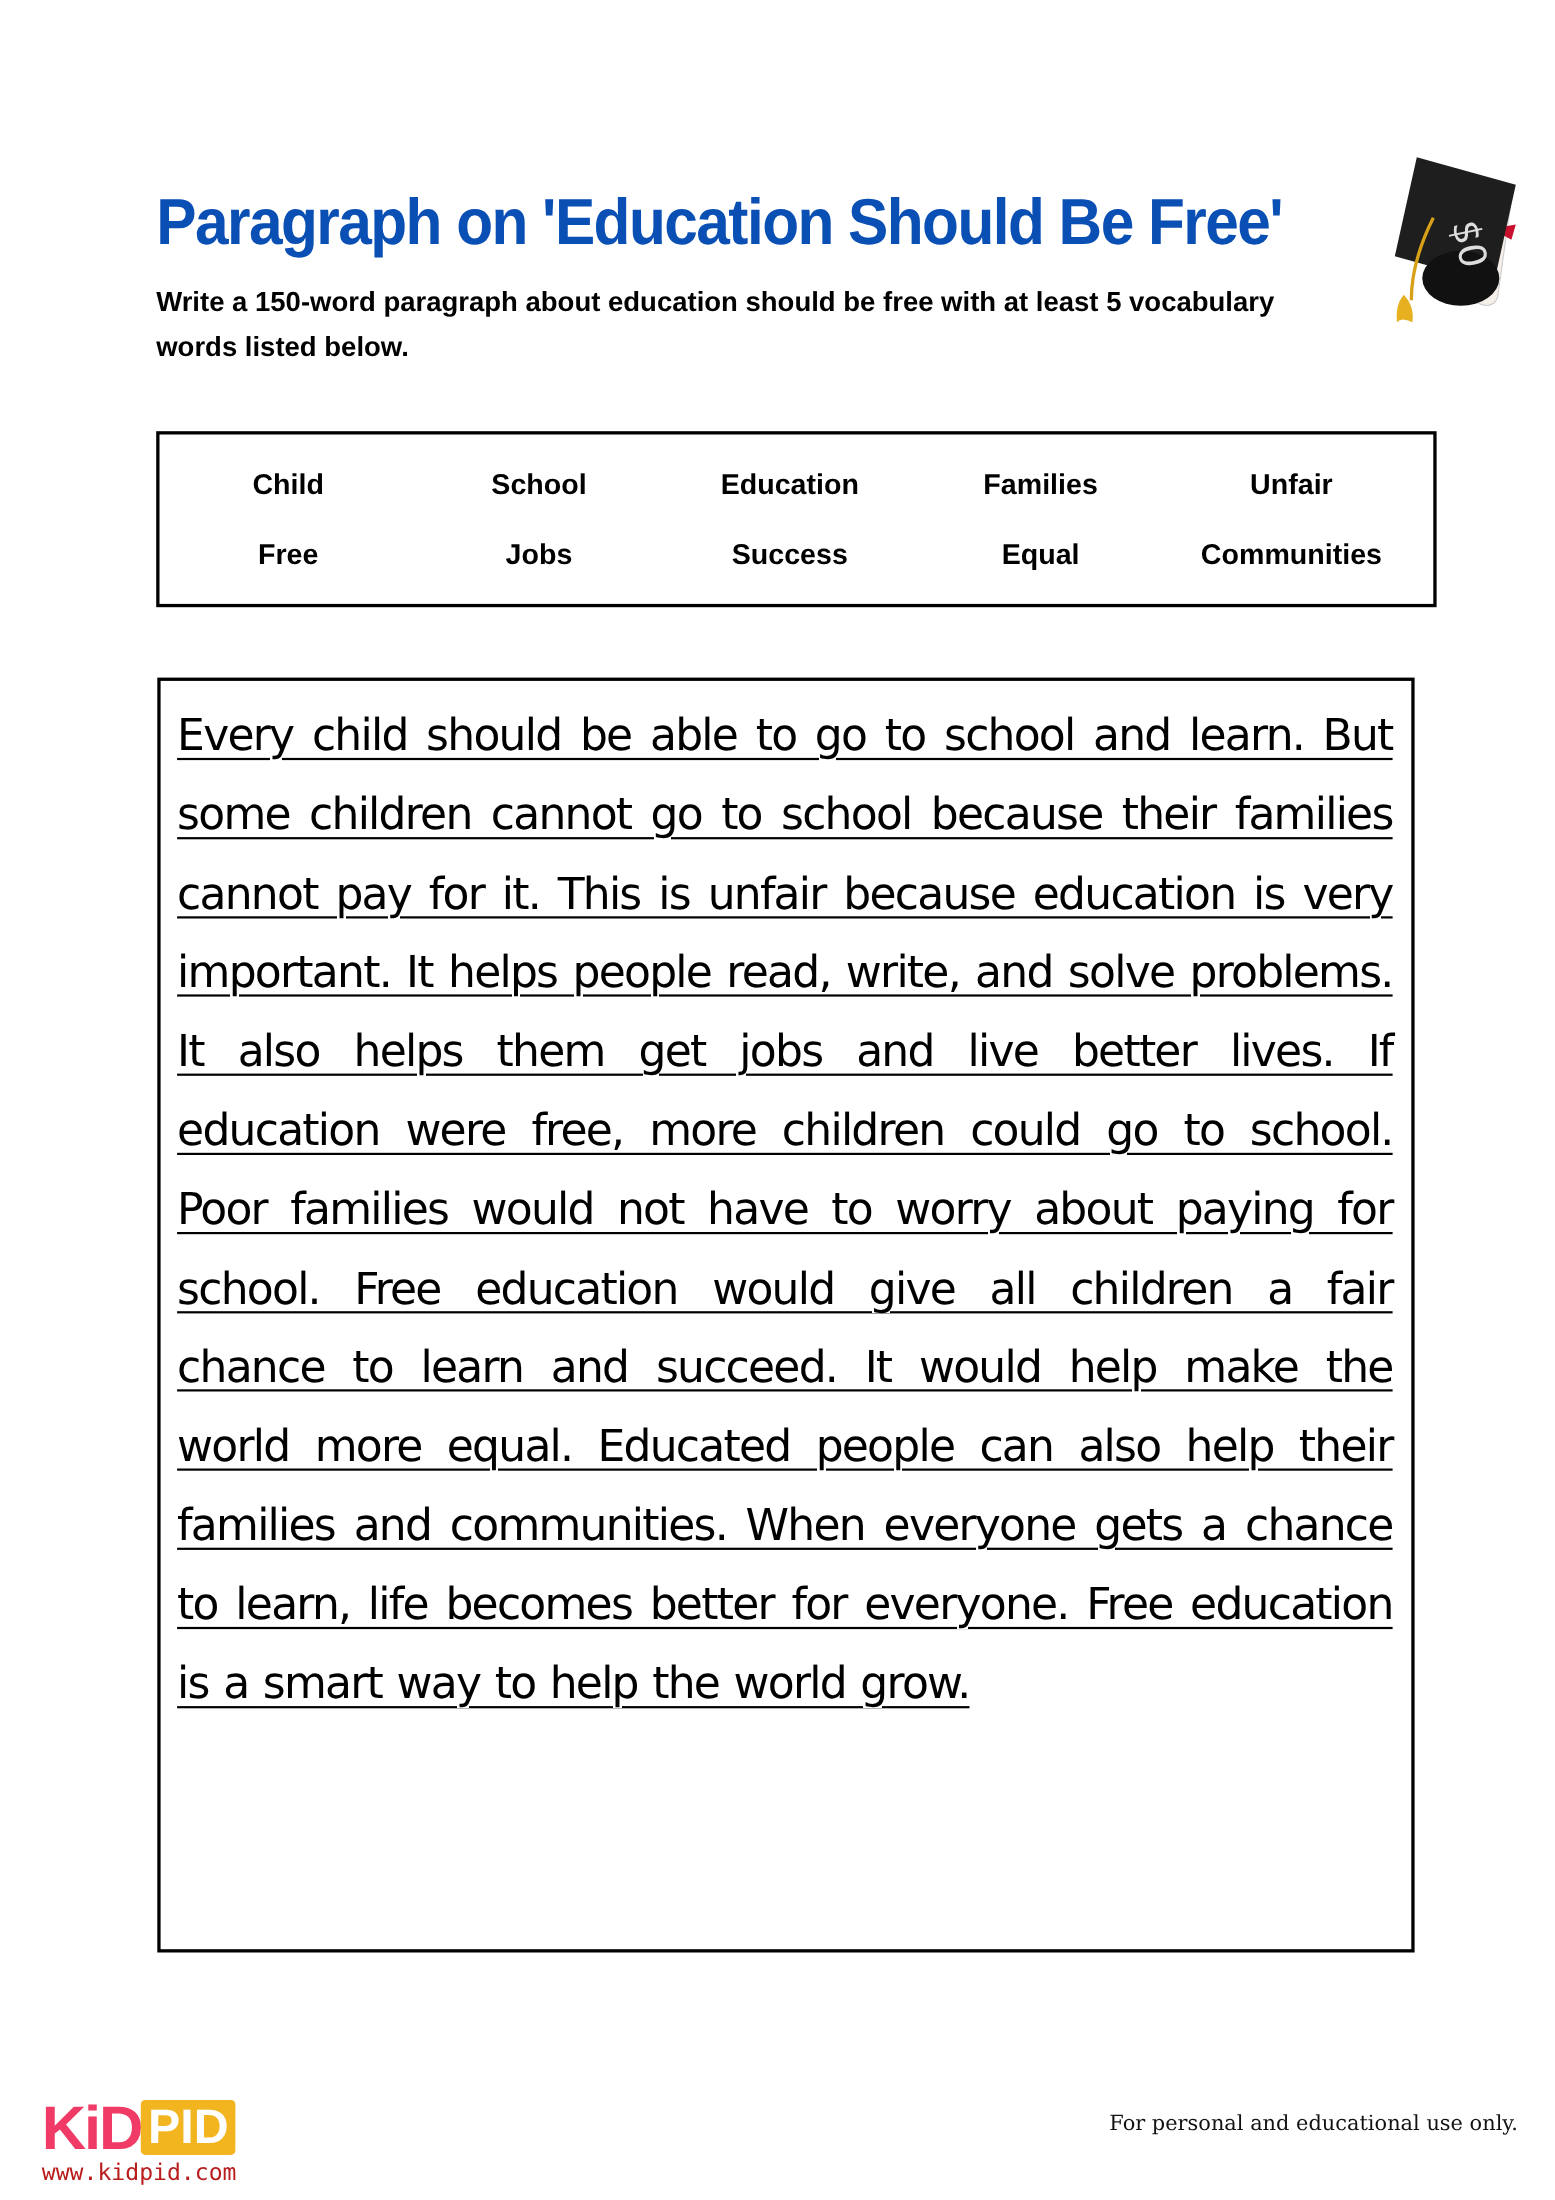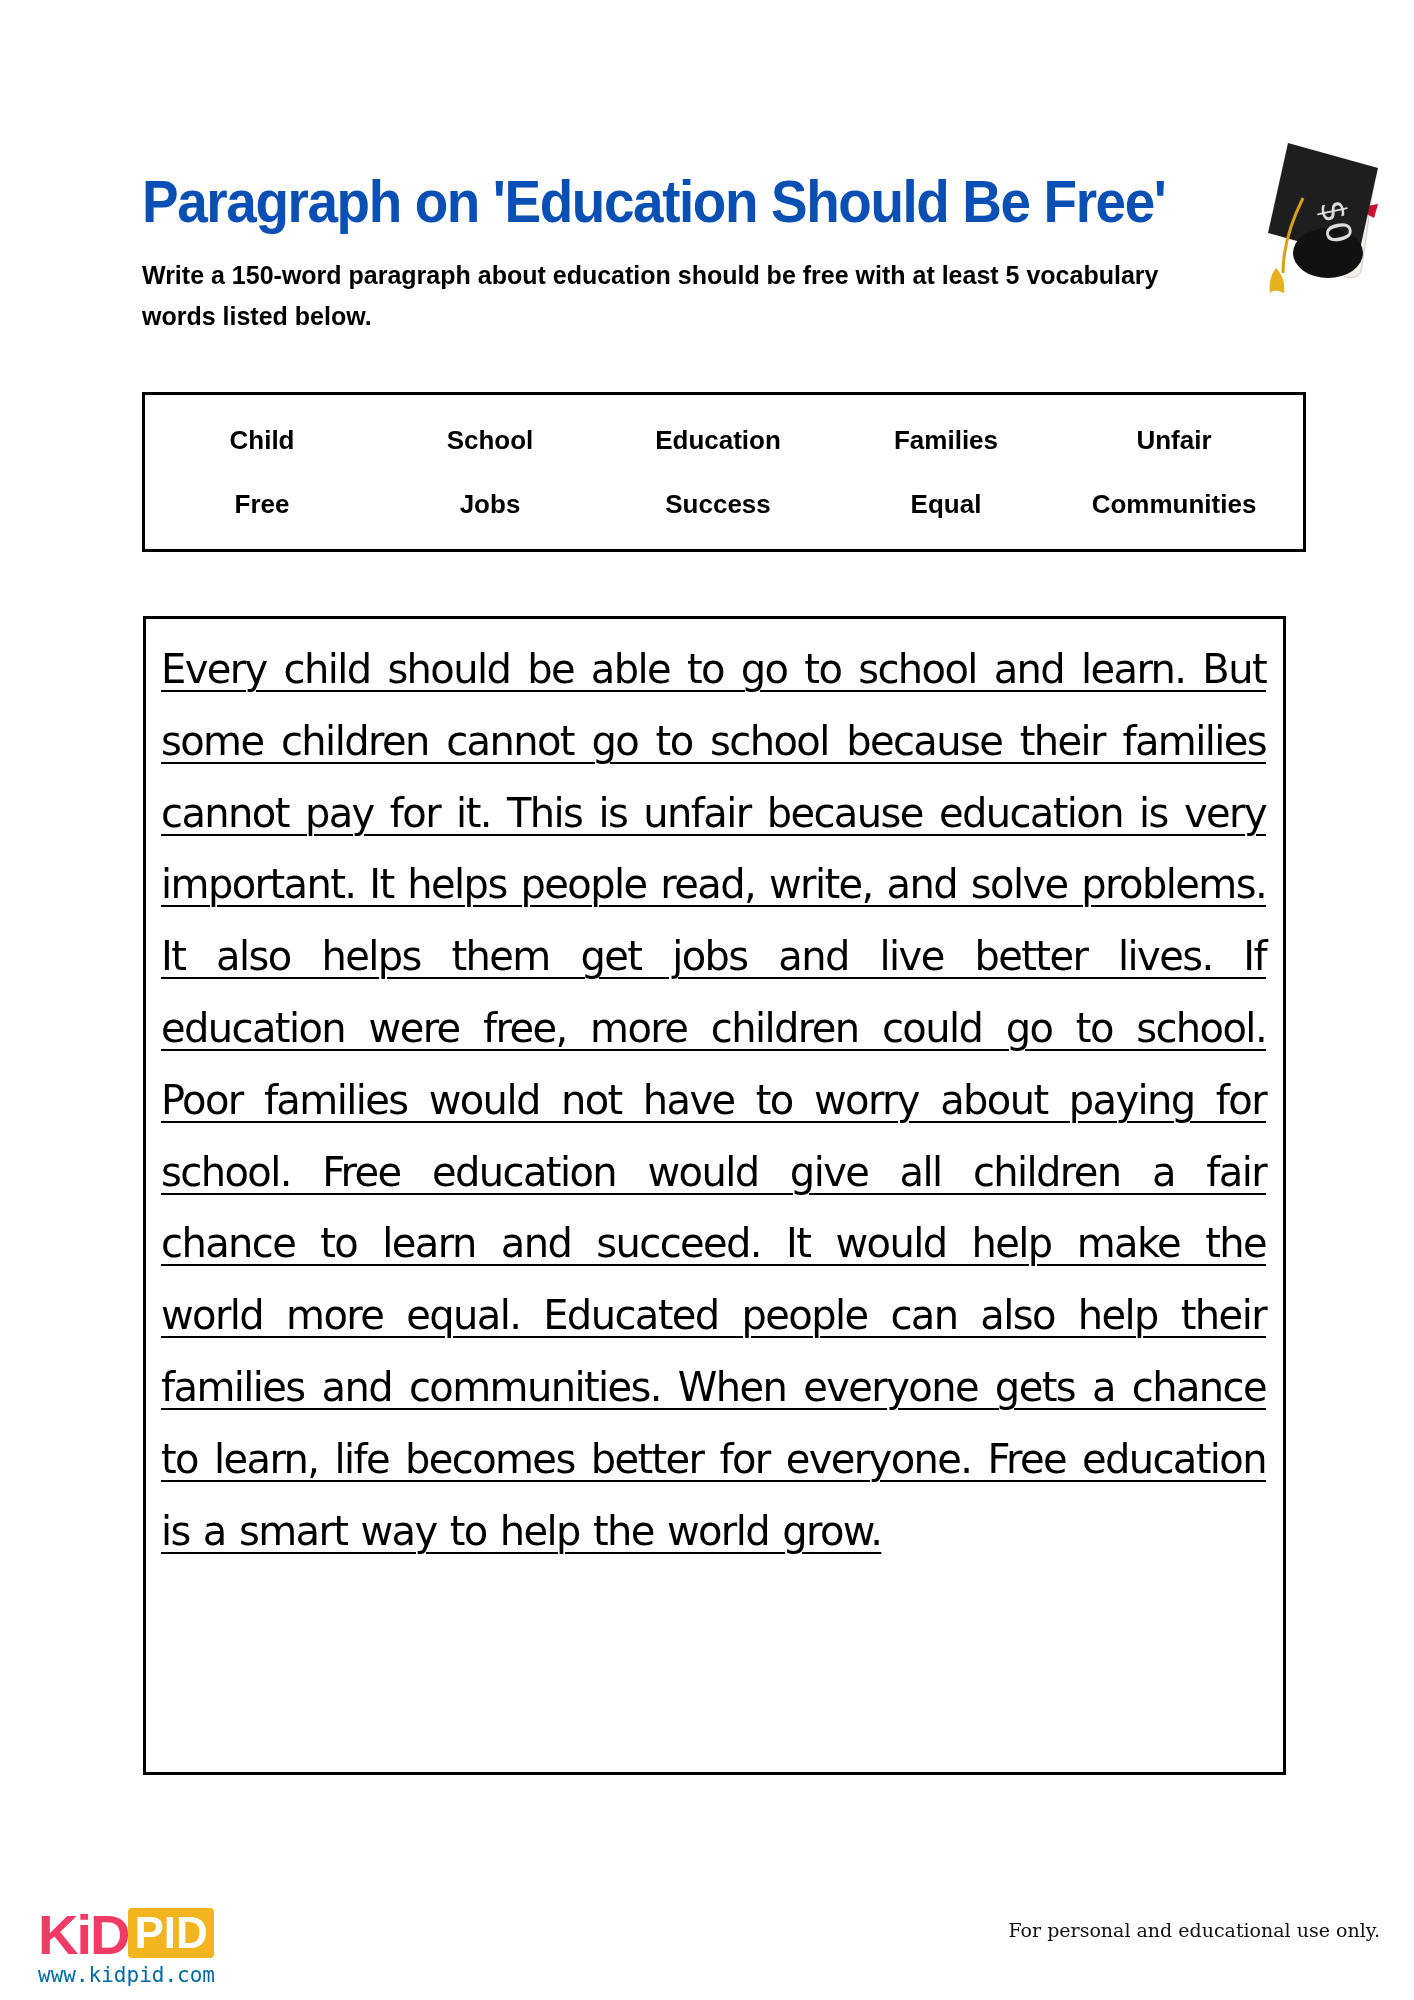--- a/index.html
+++ b/index.html
@@ -7,21 +7,21 @@
   .title{position:absolute;left:142px;top:168px;font-family:"Liberation Sans",sans-serif;font-weight:bold;font-size:59px;color:#0a4fb3;letter-spacing:-1.5px;transform:scaleX(0.93);transform-origin:left top;white-space:nowrap;}
   .subtitle{position:absolute;left:142px;top:255px;width:1080px;font-family:"Liberation Sans",sans-serif;font-weight:bold;font-size:25px;line-height:41px;}
   .cap{position:absolute;left:1228px;top:138px;width:175px;height:170px;}
   .vocab{position:absolute;left:142px;top:392px;width:1138px;height:154px;border:3px solid #000;padding-left:20px;}
   .vocab .cell{position:absolute;width:228px;text-align:center;font-family:"Liberation Sans",sans-serif;font-weight:bold;font-size:26px;}
   .para{position:absolute;left:143px;top:616px;width:1137px;height:1153px;border:3px solid #000;}
   .para .text{position:absolute;left:15px;top:15px;width:1105px;font-family:"DejaVu Sans",sans-serif;font-size:40px;line-height:71.8px;text-align:justify;text-align-last:left;text-decoration:underline;text-decoration-thickness:2px;text-underline-offset:7px;letter-spacing:-1.6px;word-spacing:2px;transform:scaleX(1);}
   .logo{position:absolute;left:38px;top:1902px;}
   .logo .kid{font-family:"Liberation Sans",sans-serif;font-weight:bold;font-size:56px;color:#ef3b66;letter-spacing:-2px;}
   .logo .pid{display:inline-block;background:#f2b51f;color:#fff;font-family:"Liberation Sans",sans-serif;font-weight:bold;font-size:44px;padding:0 6px;border-radius:4px;vertical-align:6px;}
-  .logo .url{font-family:"DejaVu Sans Mono",monospace;font-size:21px;color:#0369a1;margin-top:-4px;}
+  .logo .url{font-family:"DejaVu Sans Mono",monospace;font-size:21px;color:#b91c1c;margin-top:-4px;}
   .footer{position:absolute;right:34px;top:1915px;text-align:center;font-family:"DejaVu Serif",serif;font-size:19px;line-height:30px;color:#111;}
   .footer a{color:#111;text-decoration:underline;}
 </style>
 </head>
 <body>
 
 <div class="title">Paragraph on 'Education Should Be Free'</div>
 <div class="subtitle">Write a 150-word paragraph about education should be free with at least 5 vocabulary words listed below.</div>
 
 <svg class="cap" viewBox="0 0 175 170">

